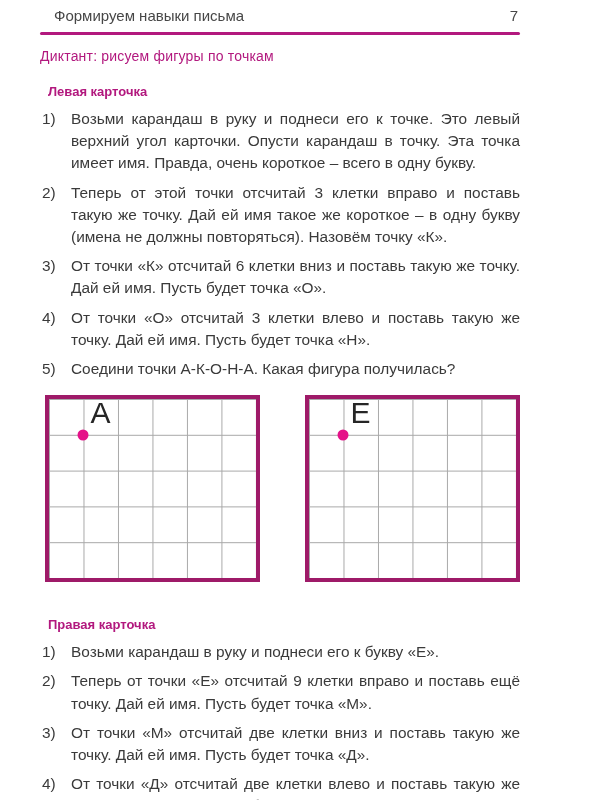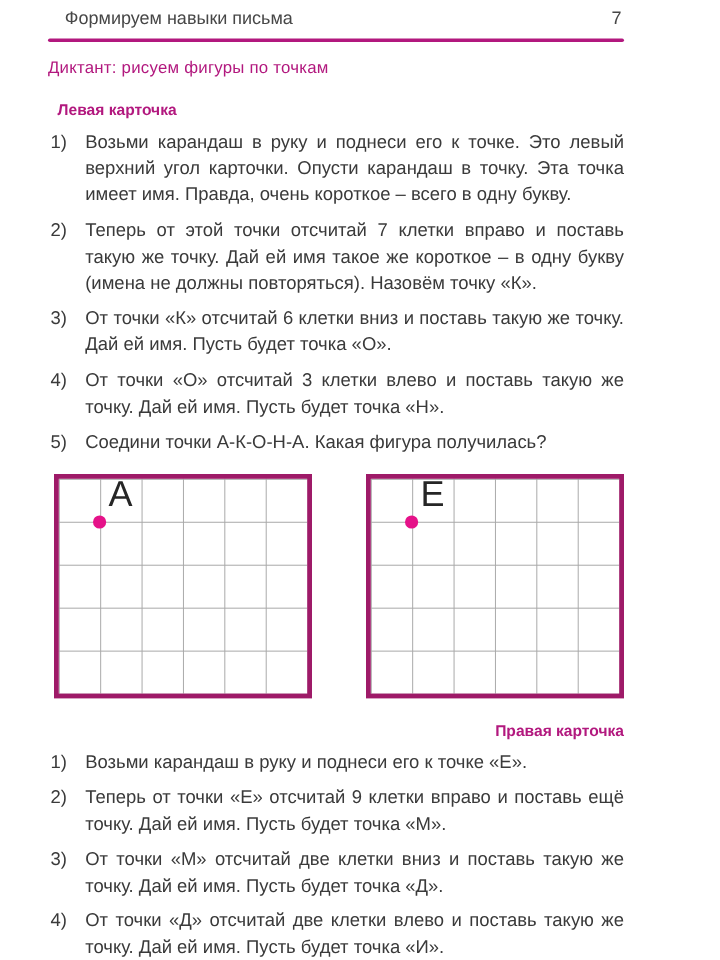--- a/index.html
+++ b/index.html
@@ -51,21 +51,21 @@
     position:absolute;width:11px;height:11px;border-radius:50%;
     background:var(--dot);
     left:calc(100%/6);top:calc(100%/5);
     transform:translate(-50%,-50%);
   }
   .card .letter{
     position:absolute;left:calc(100%/6 + 7px);top:-4px;
     font-size:30px;line-height:36px;color:#262626;
   }
 
-  .right-section .section-heading{margin-top:19px;text-align:right;}
+  .right-section .section-heading{margin-top:35px;}
 </style>
 </head>
 <body>
 
 <div class="page">
 
   <div class="header">
     <span>Формируем навыки письма</span>
     <span>7</span>
   </div>
@@ -75,21 +75,21 @@
 
   <div class="left-section">
     <div class="section-heading">Левая карточка</div>
     <div class="items">
       <div class="item">
         <span class="num">1)</span>
         <span class="text">Возьми карандаш в руку и поднеси его к точке. Это левый верхний угол карточки. Опусти карандаш в точку. Эта точка имеет имя. Правда, очень короткое – всего в одну букву.</span>
       </div>
       <div class="item">
         <span class="num">2)</span>
-        <span class="text">Теперь от этой точки отсчитай 7 клетки вправо и поставь такую же точку. Дай ей имя такое же короткое – в одну букву (имена не должны повторяться). Назовём точку «К».</span>
+        <span class="text">Теперь от этой точки отсчитай 3 клетки вправо и поставь такую же точку. Дай ей имя такое же короткое – в одну букву (имена не должны повторяться). Назовём точку «К».</span>
       </div>
       <div class="item">
         <span class="num">3)</span>
         <span class="text">От точки «К» отсчитай 6 клетки вниз и поставь такую же точку. Дай ей имя. Пусть будет точка «О».</span>
       </div>
       <div class="item">
         <span class="num">4)</span>
         <span class="text">От точки «О» отсчитай 3 клетки влево и поставь такую же точку. Дай ей имя. Пусть будет точка «Н».</span>
       </div>
       <div class="item">
@@ -108,21 +108,21 @@
       <span class="letter">Е</span>
       <span class="dot"></span>
     </div>
   </div>
 
   <div class="right-section">
     <div class="section-heading">Правая карточка</div>
     <div class="items">
       <div class="item">
         <span class="num">1)</span>
-        <span class="text">Возьми карандаш в руку и поднеси его к точке «Е».</span>
+        <span class="text">Возьми карандаш в руку и поднеси его к букву «Е».</span>
       </div>
       <div class="item">
         <span class="num">2)</span>
         <span class="text">Теперь от точки «Е» отсчитай 9 клетки вправо и поставь ещё точку. Дай ей имя. Пусть будет точка «М».</span>
       </div>
       <div class="item">
         <span class="num">3)</span>
         <span class="text">От точки «М» отсчитай две клетки вниз и поставь такую же точку. Дай ей имя. Пусть будет точка «Д».</span>
       </div>
       <div class="item">

